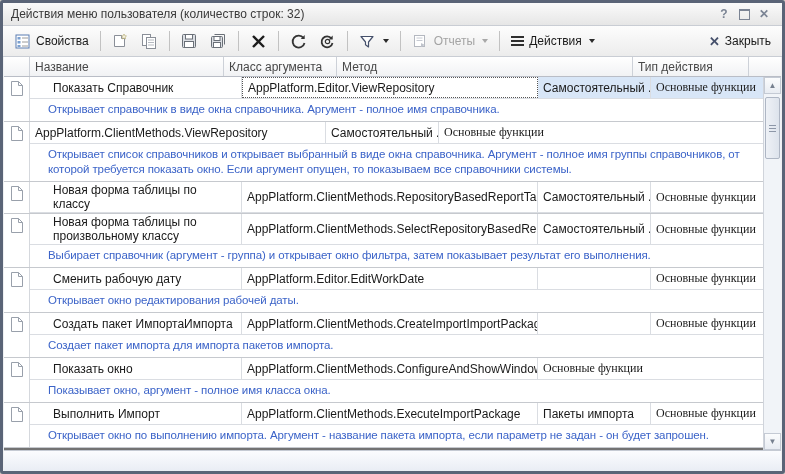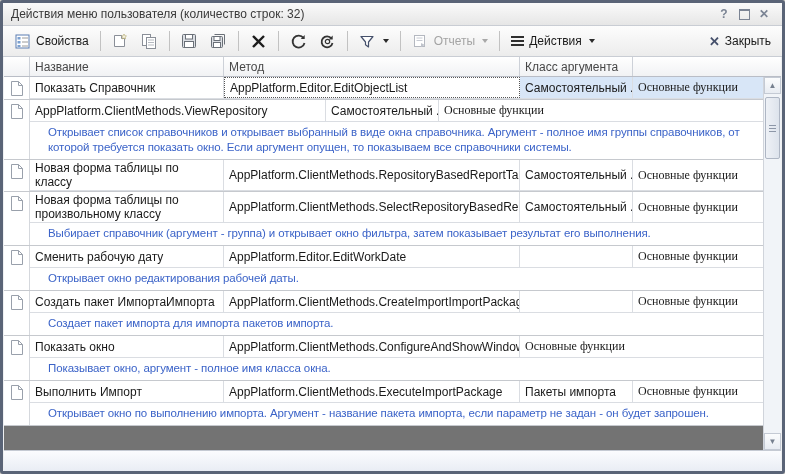--- a/index.html
+++ b/index.html
@@ -46,21 +46,21 @@
   .h-fill{flex:1;border-right:none;}
   .body{flex:1;display:flex;overflow:hidden;}
   .rows{flex:1;overflow:hidden;}
   .rowgroup{display:flex;border-bottom:1px solid #c6c9ce;background:#fff;}
   .icon-cell{flex:0 0 26px;display:flex;justify-content:center;padding-top:4px;
     border-right:1px solid #d5d8dd;box-sizing:border-box;}
   .rows-right{flex:1;min-width:0;display:flex;flex-direction:column;}
   .main-row{display:flex;min-height:21px;border-bottom:1px solid #dadde2;align-items:stretch;}
   .cell{display:flex;align-items:center;padding:1px 5px;border-right:1px solid #dadde2;
     white-space:nowrap;overflow:hidden;box-sizing:border-box;}
-  .c-name{flex:0 0 194px;white-space:normal;line-height:14px;}
+  .c-name{flex:0 0 194px;white-space:normal;line-height:14px;margin-left:18px;}
   .c-method{flex:0 0 296px;}
   .c-arg{flex:0 0 113px;}
   .c-type{flex:1;border-right:none;font-family:Liberation Serif, serif;}
   .cell.sel{background:#d8e6f7;}
   .cell.focus{border:1px dotted #555;background:#fff;}
   .desc-row{padding:3px 6px 4px 18px;color:#3b63c8;font-size:11.5px;line-height:15px;letter-spacing:-0.1px;}
   
   .vscroll{flex:0 0 17px;background:#f1f4f8;border-left:1px solid #d0d4db;
     display:flex;flex-direction:column;align-items:center;position:relative;}
   .sb-btn{width:17px;height:17px;display:flex;align-items:center;justify-content:center;
@@ -205,40 +205,42 @@
     <div class="tb-btn">
       <span class="xglyph">✕</span>
       <span>Закрыть</span>
     </div>
   </div>
 
   <div class="content">
     <div class="header-row">
       <div class="hcell h-icon"></div>
       <div class="hcell h-name">Название</div>
+      <div class="hcell h-arg">Класс аргумента</div>
       <div class="hcell h-method">Метод</div>
-      <div class="hcell h-arg">Класс аргумента</div>
+      <div class="hcell h-type">Тип действия</div>
       <div class="hcell h-fill"></div>
     </div>
     <div class="body">
       <div class="rows">
   <div class="rowgroup">
     <div class="icon-cell">
       <svg width="13" height="15">
                 <path d="M1.5 0.5 H8.5 L12.5 4.5 V14.5 H1.5 Z" fill="#fff" stroke="#99a0ab"></path>
                 <path d="M8.5 0.5 V4.5 H12.5" fill="none" stroke="#99a0ab"></path>
               </svg>
     </div>
     <div class="rows-right">
       <div class="main-row">
         <div class="cell c-name">Показать Справочник</div>
-        <div class="cell c-method focus">AppPlatform.Editor.EditObjectList</div>
+        <div class="cell c-method focus">AppPlatform.Editor.ViewRepository</div>
         <div class="cell c-arg sel">Самостоятельный ...</div>
         <div class="cell c-type sel">Основные функции</div>
       </div>
+      <div class="desc-row">Открывает справочник в виде окна справочника. Аргумент - полное имя справочника.</div>
     </div>
   </div>
 
   <div class="rowgroup">
     <div class="icon-cell">
       <svg width="13" height="15">
                 <path d="M1.5 0.5 H8.5 L12.5 4.5 V14.5 H1.5 Z" fill="#fff" stroke="#99a0ab"></path>
                 <path d="M8.5 0.5 V4.5 H12.5" fill="none" stroke="#99a0ab"></path>
               </svg>
     </div>

